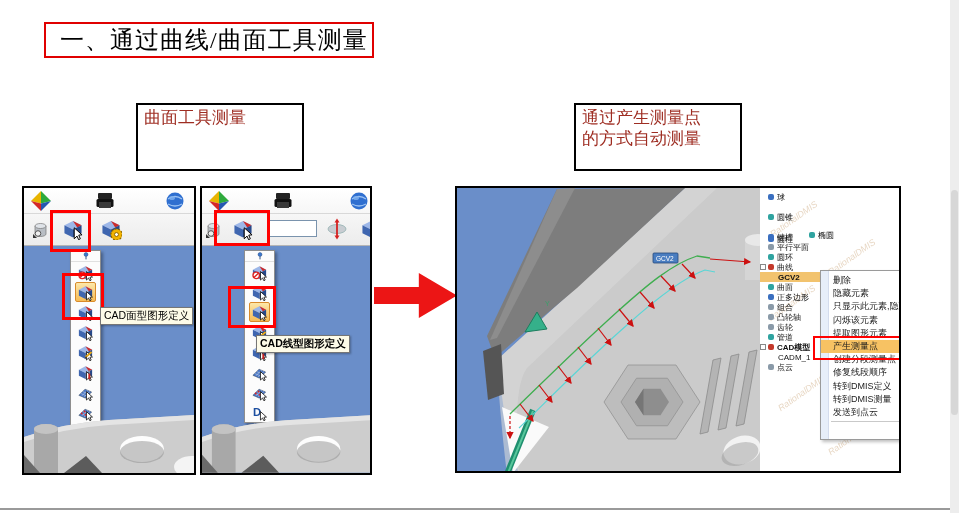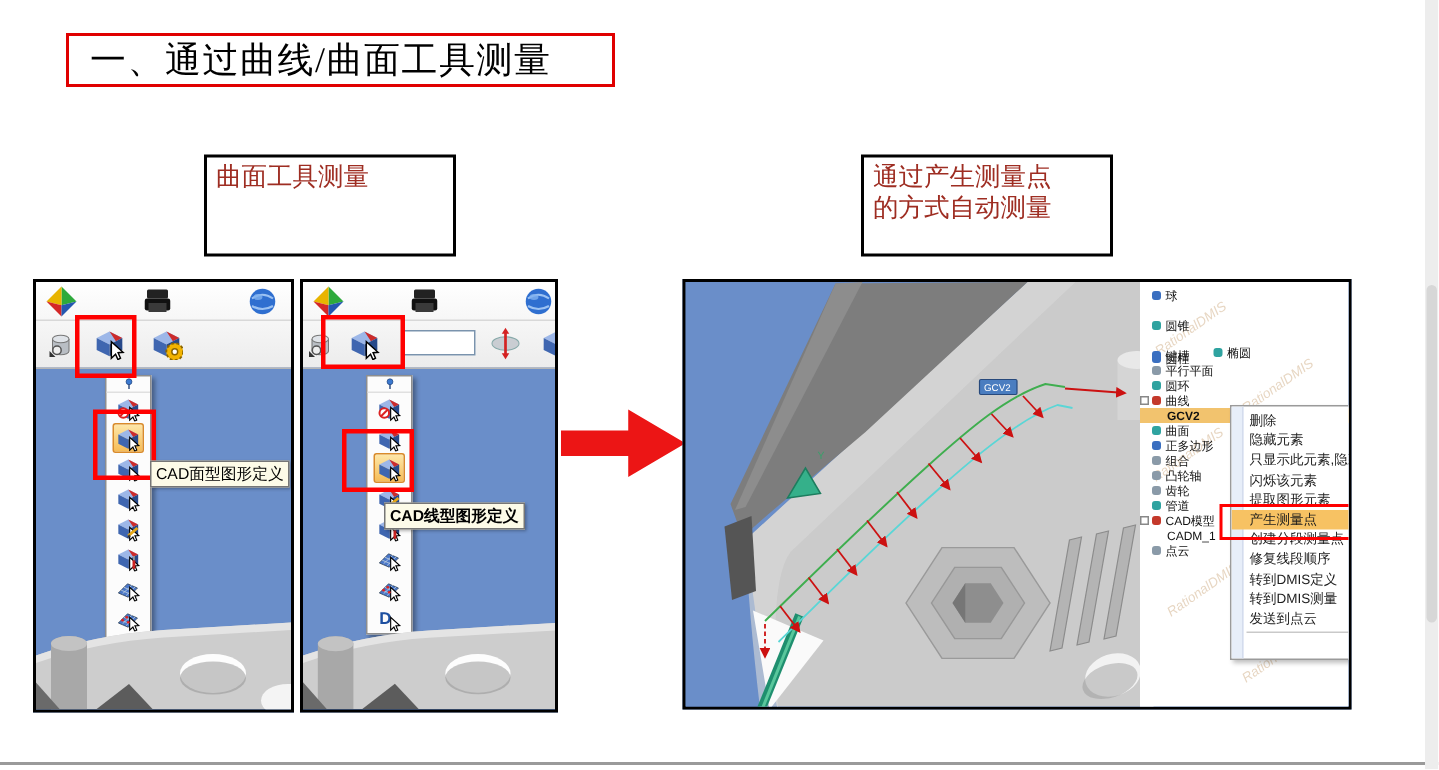--- a/index.html
+++ b/index.html
@@ -1,21 +1,21 @@
 <!DOCTYPE html>
 <html><head>
 <meta charset="utf-8">
 <style>
   * { margin:0; padding:0; box-sizing:border-box; }
   html,body { background:#fff; }
   body { font-family:"Liberation Sans", sans-serif; }
   #slide { position:relative; width:959px; height:513px; background:#ffffff; overflow:hidden; }
 
   
-  .title-box { position:absolute; left:44px; top:22px; width:366px; height:36px;
+  .title-box { position:absolute; left:44px; top:22px; width:330px; height:36px;
     border:2px solid #e00000; display:flex; align-items:center; padding-left:14px;
     font-family:"Liberation Serif", serif; font-size:24px; color:#000; letter-spacing:1px; }
   .callout { position:absolute; width:168px; height:68px; border:2px solid #000;
     padding:3px 6px; color:#9e2d22; font-size:17px; line-height:20.5px; font-weight:500; }
   .callout div { white-space:nowrap; }
 
   
   .shot { position:absolute; border:2px solid #000; overflow:hidden; background:#6a8ec9; }
 
   
@@ -541,21 +541,21 @@
           <span>齿轮</span>
         </div>
       <div class="trow" style="top:144px;">
           <span class="pad0"></span>
           <span class="ticon ic-teal"></span>
           <span>管道</span>
         </div>
       <div class="trow" style="top:154px;">
           <span class="tw"></span>
           <span class="ticon ic-red"></span>
-          <span style="font-weight:normal;">CAD模型</span>
+          <span style="font-weight:bold;">CAD模型</span>
         </div>
       <div class="trow" style="top:164px;">
           <span class="pad1"></span>
           <span>CADM_1</span>
         </div>
       <div class="trow" style="top:174px;">
           <span class="pad0"></span>
           <span class="ticon ic-gray"></span>
           <span>点云</span>
         </div>

